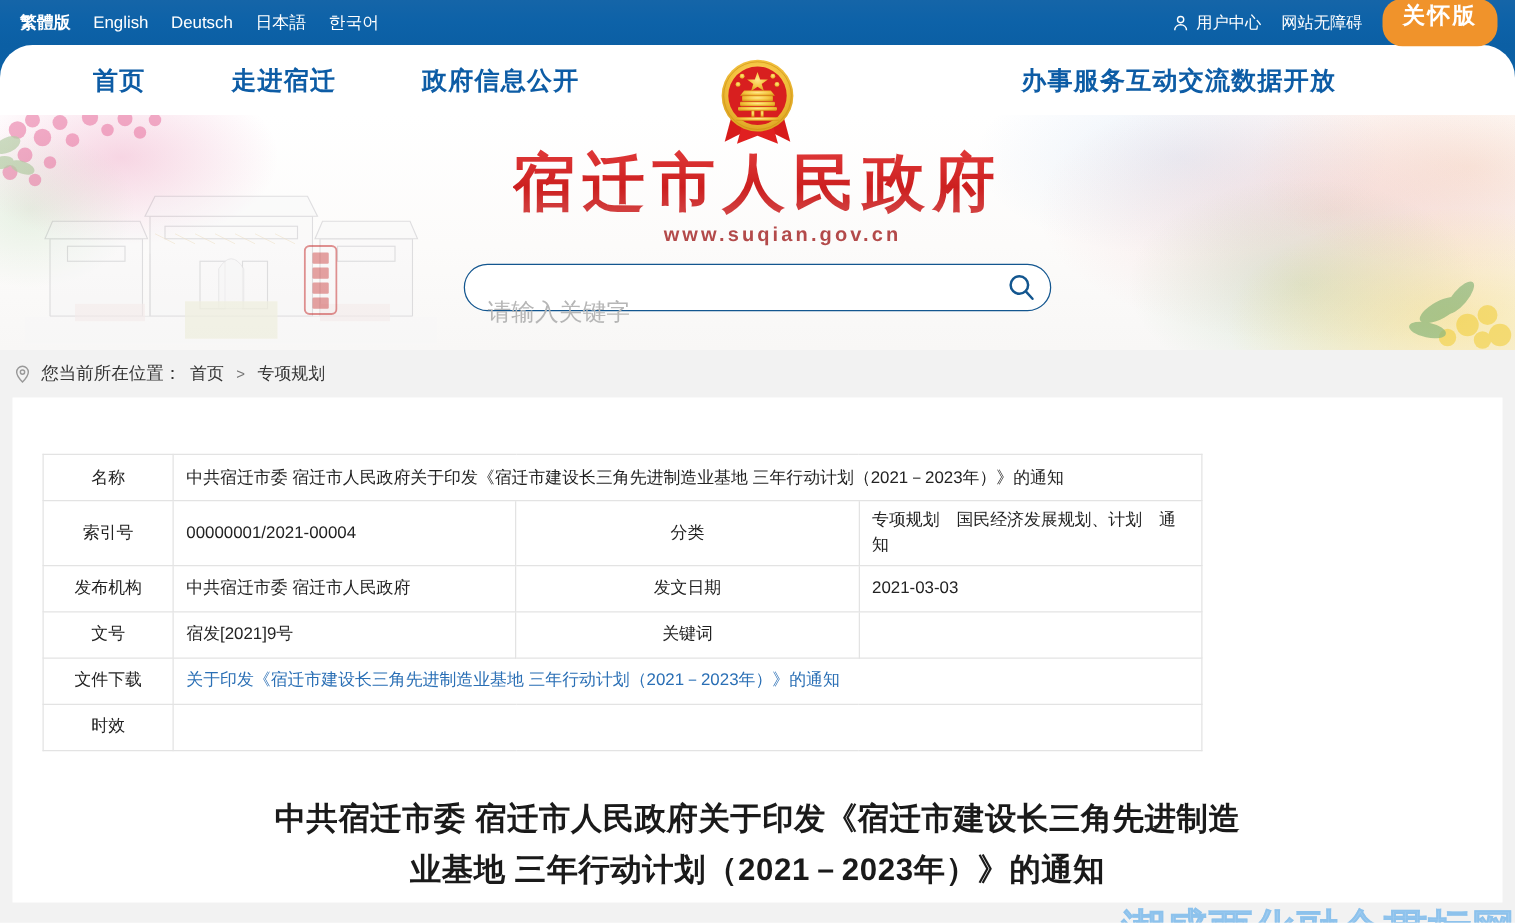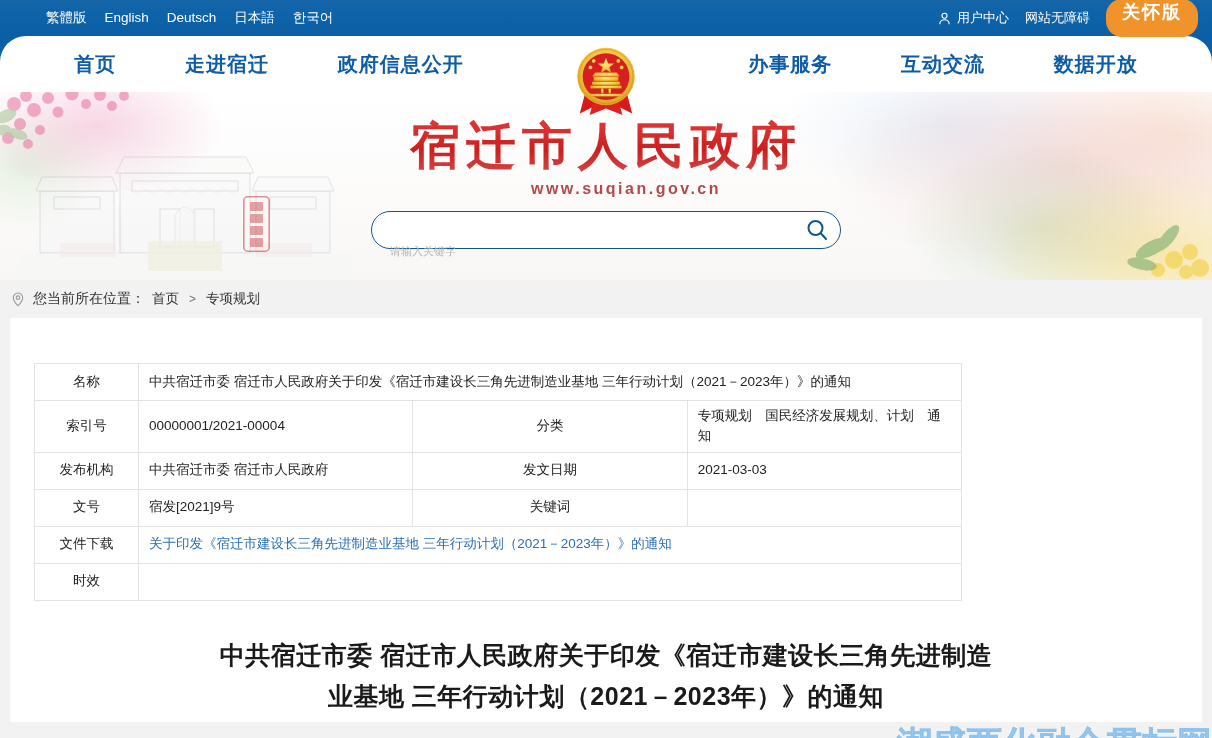--- a/index.html
+++ b/index.html
@@ -26,21 +26,21 @@
     gap: 18px;
     padding-left: 16px;
   }
   .lang-item {
     color: #ffffff;
     font-size: 13.5px;
     line-height: 36px;
     white-space: nowrap;
     cursor: pointer;
   }
-  .lang-item.bold { font-weight: normal; margin-left: 30px; }
+  .lang-item.bold { font-weight: bold; }
 
   .top-right {
     margin-left: auto;
     display: flex;
     align-items: center;
     gap: 16px;
     padding-right: 14px;
     height: 24px;
   }
   .user-center {
@@ -88,21 +88,21 @@
     display: flex;
     align-items: center;
   }
   .nav-left, .nav-right {
     display: flex;
     flex: 1;
     justify-content: space-around;
     align-items: center;
   }
   .nav-left { padding: 0 48px 0 40px; }
-  .nav-right { padding: 0 40px 0 48px; }
+  .nav-right { padding: 0 40px 0 48px; justify-content: center; }
   .nav-item {
     color: #0d5ca5;
     font-size: 20px;
     font-weight: bold;
     letter-spacing: 1px;
     cursor: pointer;
     white-space: nowrap;
   }
   .nav-gap { width: 120px; flex: none; }
 
@@ -193,21 +193,21 @@
     border-radius: 20px;
     display: flex;
     align-items: center;
     z-index: 6;
   }
   .search-input {
     flex: 1;
     border: none;
     outline: none;
     background: transparent;
-    font-size: 11px;
+    font-size: 19px;
     color: #8b5cf6;
     padding: 0 10px 0 18px;
     font-family: "Liberation Sans", sans-serif;
     margin-top: 42px;
   }
   .search-input::placeholder { color: #b6b6b6; }
   .search-btn {
     width: 46px;
     height: 36px;
     border: none;

